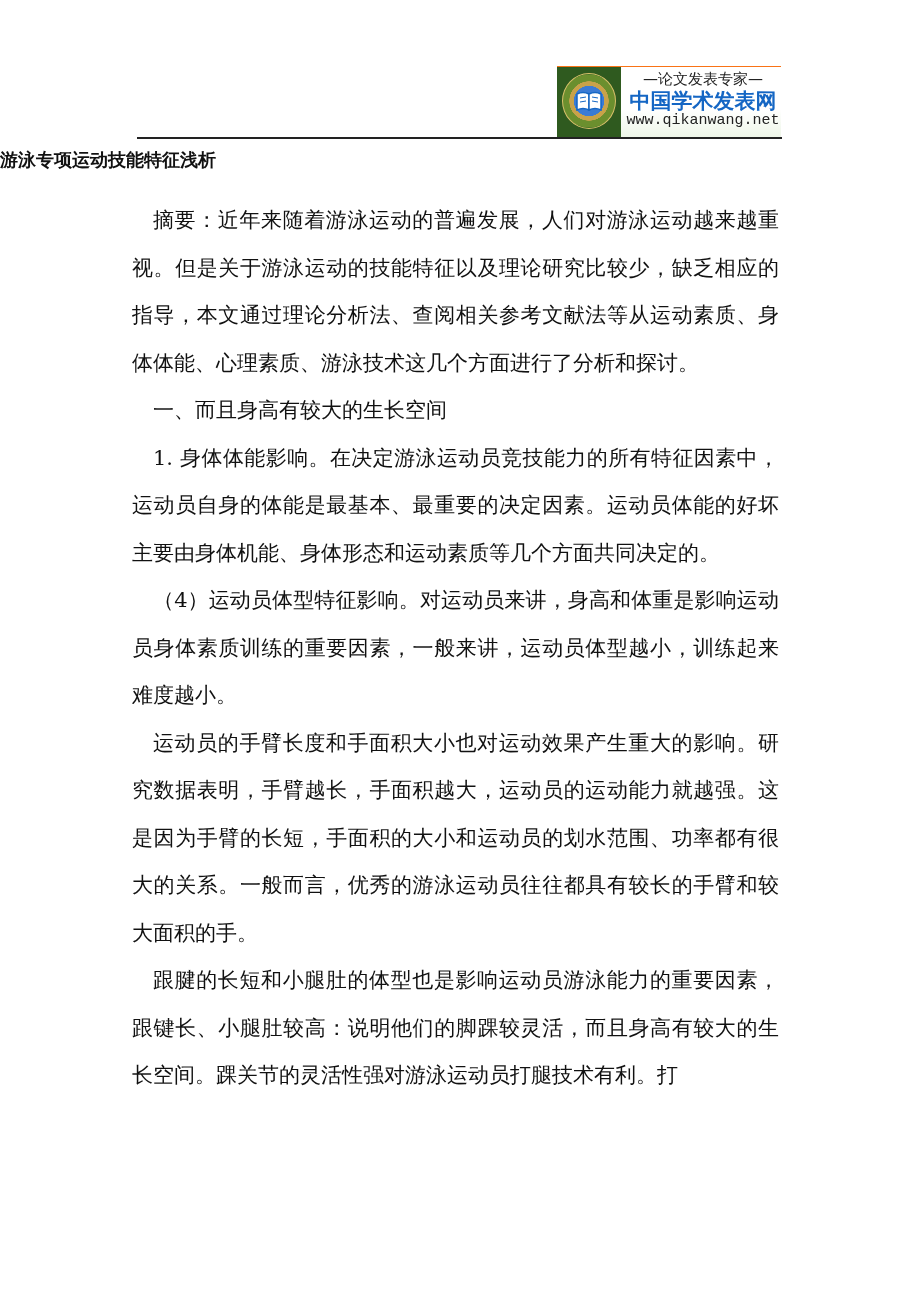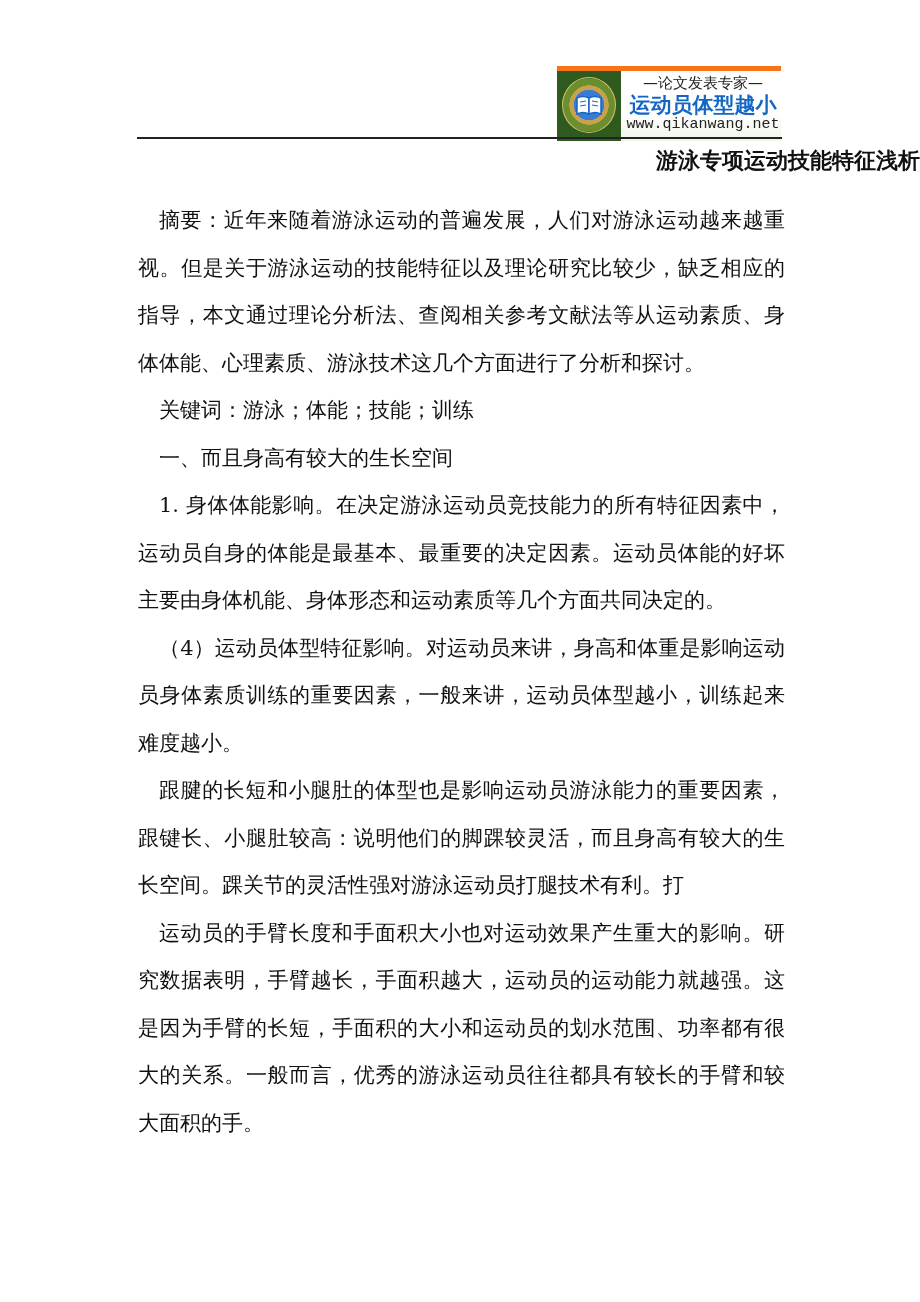--- a/index.html
+++ b/index.html
@@ -23,21 +23,21 @@
     }
     
     .logo {
       position: absolute;
       left: 557px;
       top: 66px;
       width: 224px;
       height: 70px;
       display: flex;
       background: #ffffff;
-      border-top: 5px solid #f97316;
+      border-top: 1px solid #f97316;
     }
     .logo-emblem {
       width: 64px;
       height: 70px;
       background: #2f5a1f;
       position: relative;
       flex: none;
     }
     .logo-emblem .ring {
       position: absolute;
@@ -93,30 +93,30 @@
       width: 645px;
       height: 0;
       border-top: 2px solid #222;
     }
     
     .doc-title {
       position: absolute;
       left: 0;
       width: 920px;
       top: 145px;
-      text-align: right;
-      font-size: 22px;
+      text-align: left;
+      font-size: 18px;
       font-weight: bold;
       line-height: 30px;
       color: #111;
     }
     
     .body-text {
       position: absolute;
-      left: 138px;
+      left: 132px;
       top: 197px;
       width: 647px;
       font-size: 21px;
       line-height: 47.5px;
       text-align: justify;
       text-justify: inter-character;
     }
     .para {
       margin: 0;
       text-indent: 21px;
@@ -135,32 +135,31 @@
         <path d="M1 3 Q7 0 13 3 L13 19 Q7 16 1 19 Z" fill="#ffffff" stroke="#1466c4" stroke-width="1.5"></path>
         <path d="M25 3 Q19 0 13 3 L13 19 Q19 16 25 19 Z" fill="#ffffff" stroke="#1466c4" stroke-width="1.5"></path>
         <line x1="4" y1="7" x2="10" y2="6" stroke="#1466c4" stroke-width="1"></line>
         <line x1="4" y1="11" x2="10" y2="10" stroke="#1466c4" stroke-width="1"></line>
         <line x1="16" y1="6" x2="22" y2="7" stroke="#1466c4" stroke-width="1"></line>
         <line x1="16" y1="10" x2="22" y2="11" stroke="#1466c4" stroke-width="1"></line>
       </svg>
     </div>
     <div class="logo-text">
       <div class="logo-slogan">—论文发表专家—</div>
-      <div class="logo-name">运动员体型越小</div>
+      <div class="logo-name">中国学术发表网</div>
       <div class="logo-url">www.qikanwang.net</div>
     </div>
   </div>
 
   <div class="header-rule"></div>
 
   <div class="doc-title">游泳专项运动技能特征浅析</div>
 
   <div class="body-text">
     <p class="para">摘要：近年来随着游泳运动的普遍发展，人们对游泳运动越来越重视。但是关于游泳运动的技能特征以及理论研究比较少，缺乏相应的指导，本文通过理论分析法、查阅相关参考文献法等从运动素质、身体体能、心理素质、游泳技术这几个方面进行了分析和探讨。</p>
-    <p class="para">关键词：游泳；体能；技能；训练</p>
     <p class="para">一、而且身高有较大的生长空间</p>
     <p class="para">1. 身体体能影响。在决定游泳运动员竞技能力的所有特征因素中，运动员自身的体能是最基本、最重要的决定因素。运动员体能的好坏主要由身体机能、身体形态和运动素质等几个方面共同决定的。</p>
     <p class="para">（4）运动员体型特征影响。对运动员来讲，身高和体重是影响运动员身体素质训练的重要因素，一般来讲，运动员体型越小，训练起来难度越小。</p>
+    <p class="para">运动员的手臂长度和手面积大小也对运动效果产生重大的影响。研究数据表明，手臂越长，手面积越大，运动员的运动能力就越强。这是因为手臂的长短，手面积的大小和运动员的划水范围、功率都有很大的关系。一般而言，优秀的游泳运动员往往都具有较长的手臂和较大面积的手。</p>
     <p class="para">跟腱的长短和小腿肚的体型也是影响运动员游泳能力的重要因素，跟键长、小腿肚较高：说明他们的脚踝较灵活，而且身高有较大的生长空间。踝关节的灵活性强对游泳运动员打腿技术有利。打</p>
-    <p class="para">运动员的手臂长度和手面积大小也对运动效果产生重大的影响。研究数据表明，手臂越长，手面积越大，运动员的运动能力就越强。这是因为手臂的长短，手面积的大小和运动员的划水范围、功率都有很大的关系。一般而言，优秀的游泳运动员往往都具有较长的手臂和较大面积的手。</p>
   </div>
 
 </div>
 
 </body></html>

